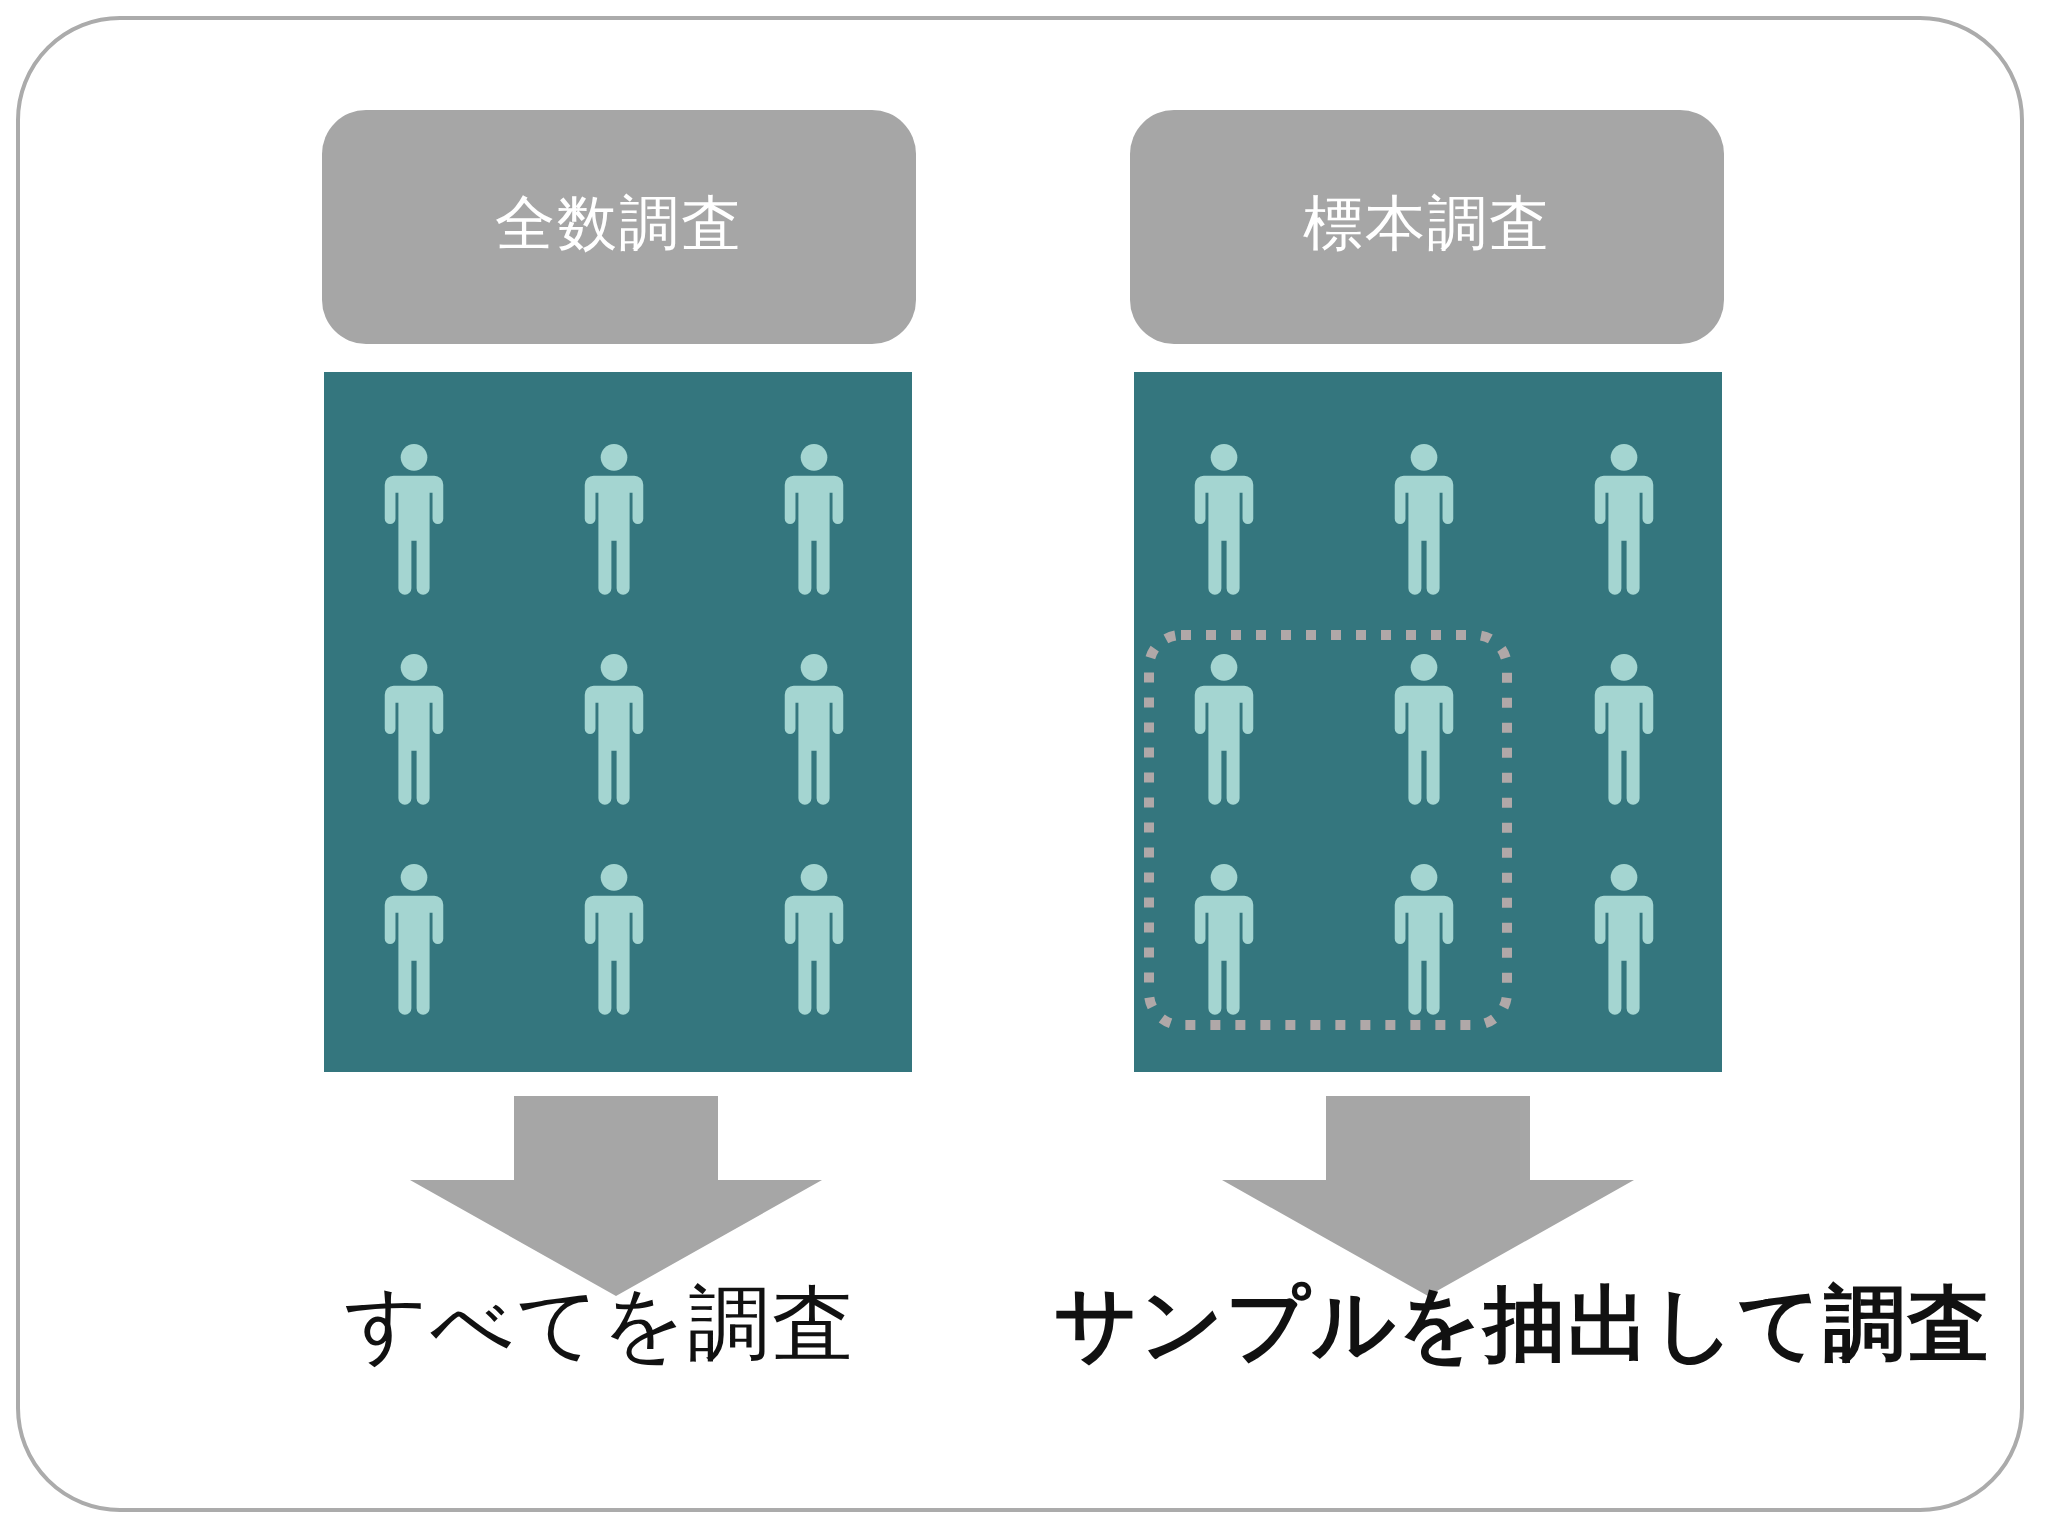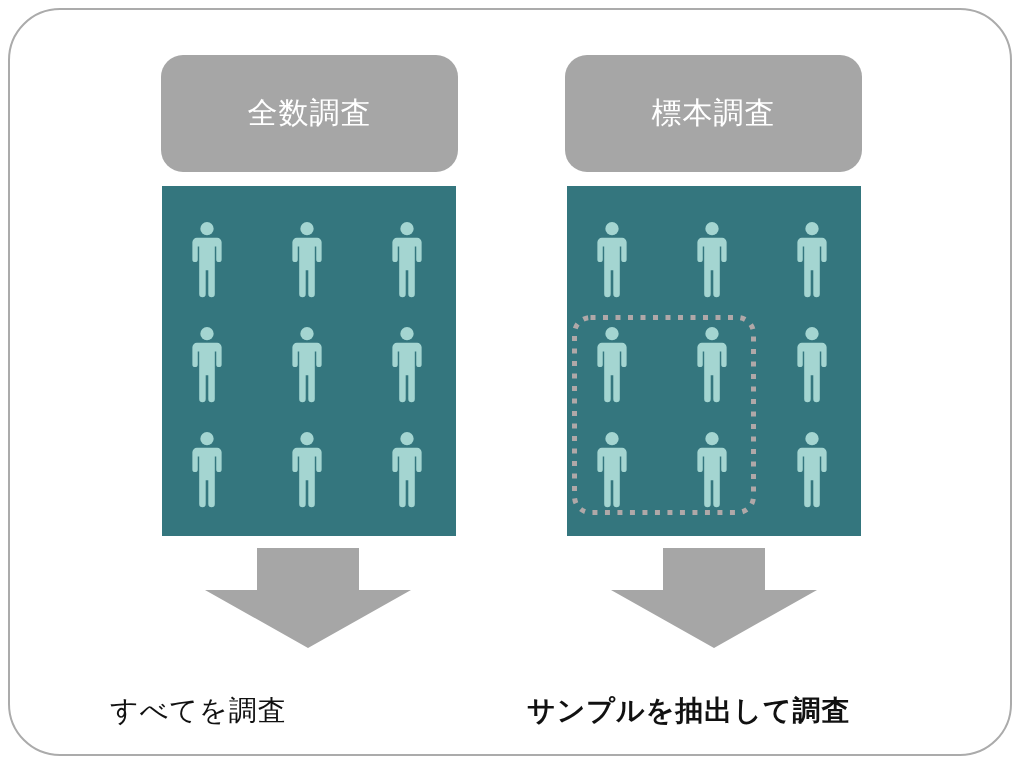--- a/index.html
+++ b/index.html
@@ -79,23 +79,24 @@
     position: absolute;
     top: 548px;
     width: 206px;
     height: 100px;
     color: var(--arrow-gray);
   }
   .arrow.left  { left: 205px; }
   .arrow.right { left: 611px; }
   .caption {
     position: absolute;
-    top: 692px;
-    font-size: 28px;
+    top: 635px;
+    font-size: 41px;
     color: var(--ink);
+    text-align: center;
     letter-spacing: 1px;
     white-space: nowrap;
   }
   .caption.left  { left: 110px; width: 380px; }
   .caption.right { left: 527px; width: 420px; font-weight: bold; }
 </style>
 </head>
 <body>
 
 <div id="slide">

